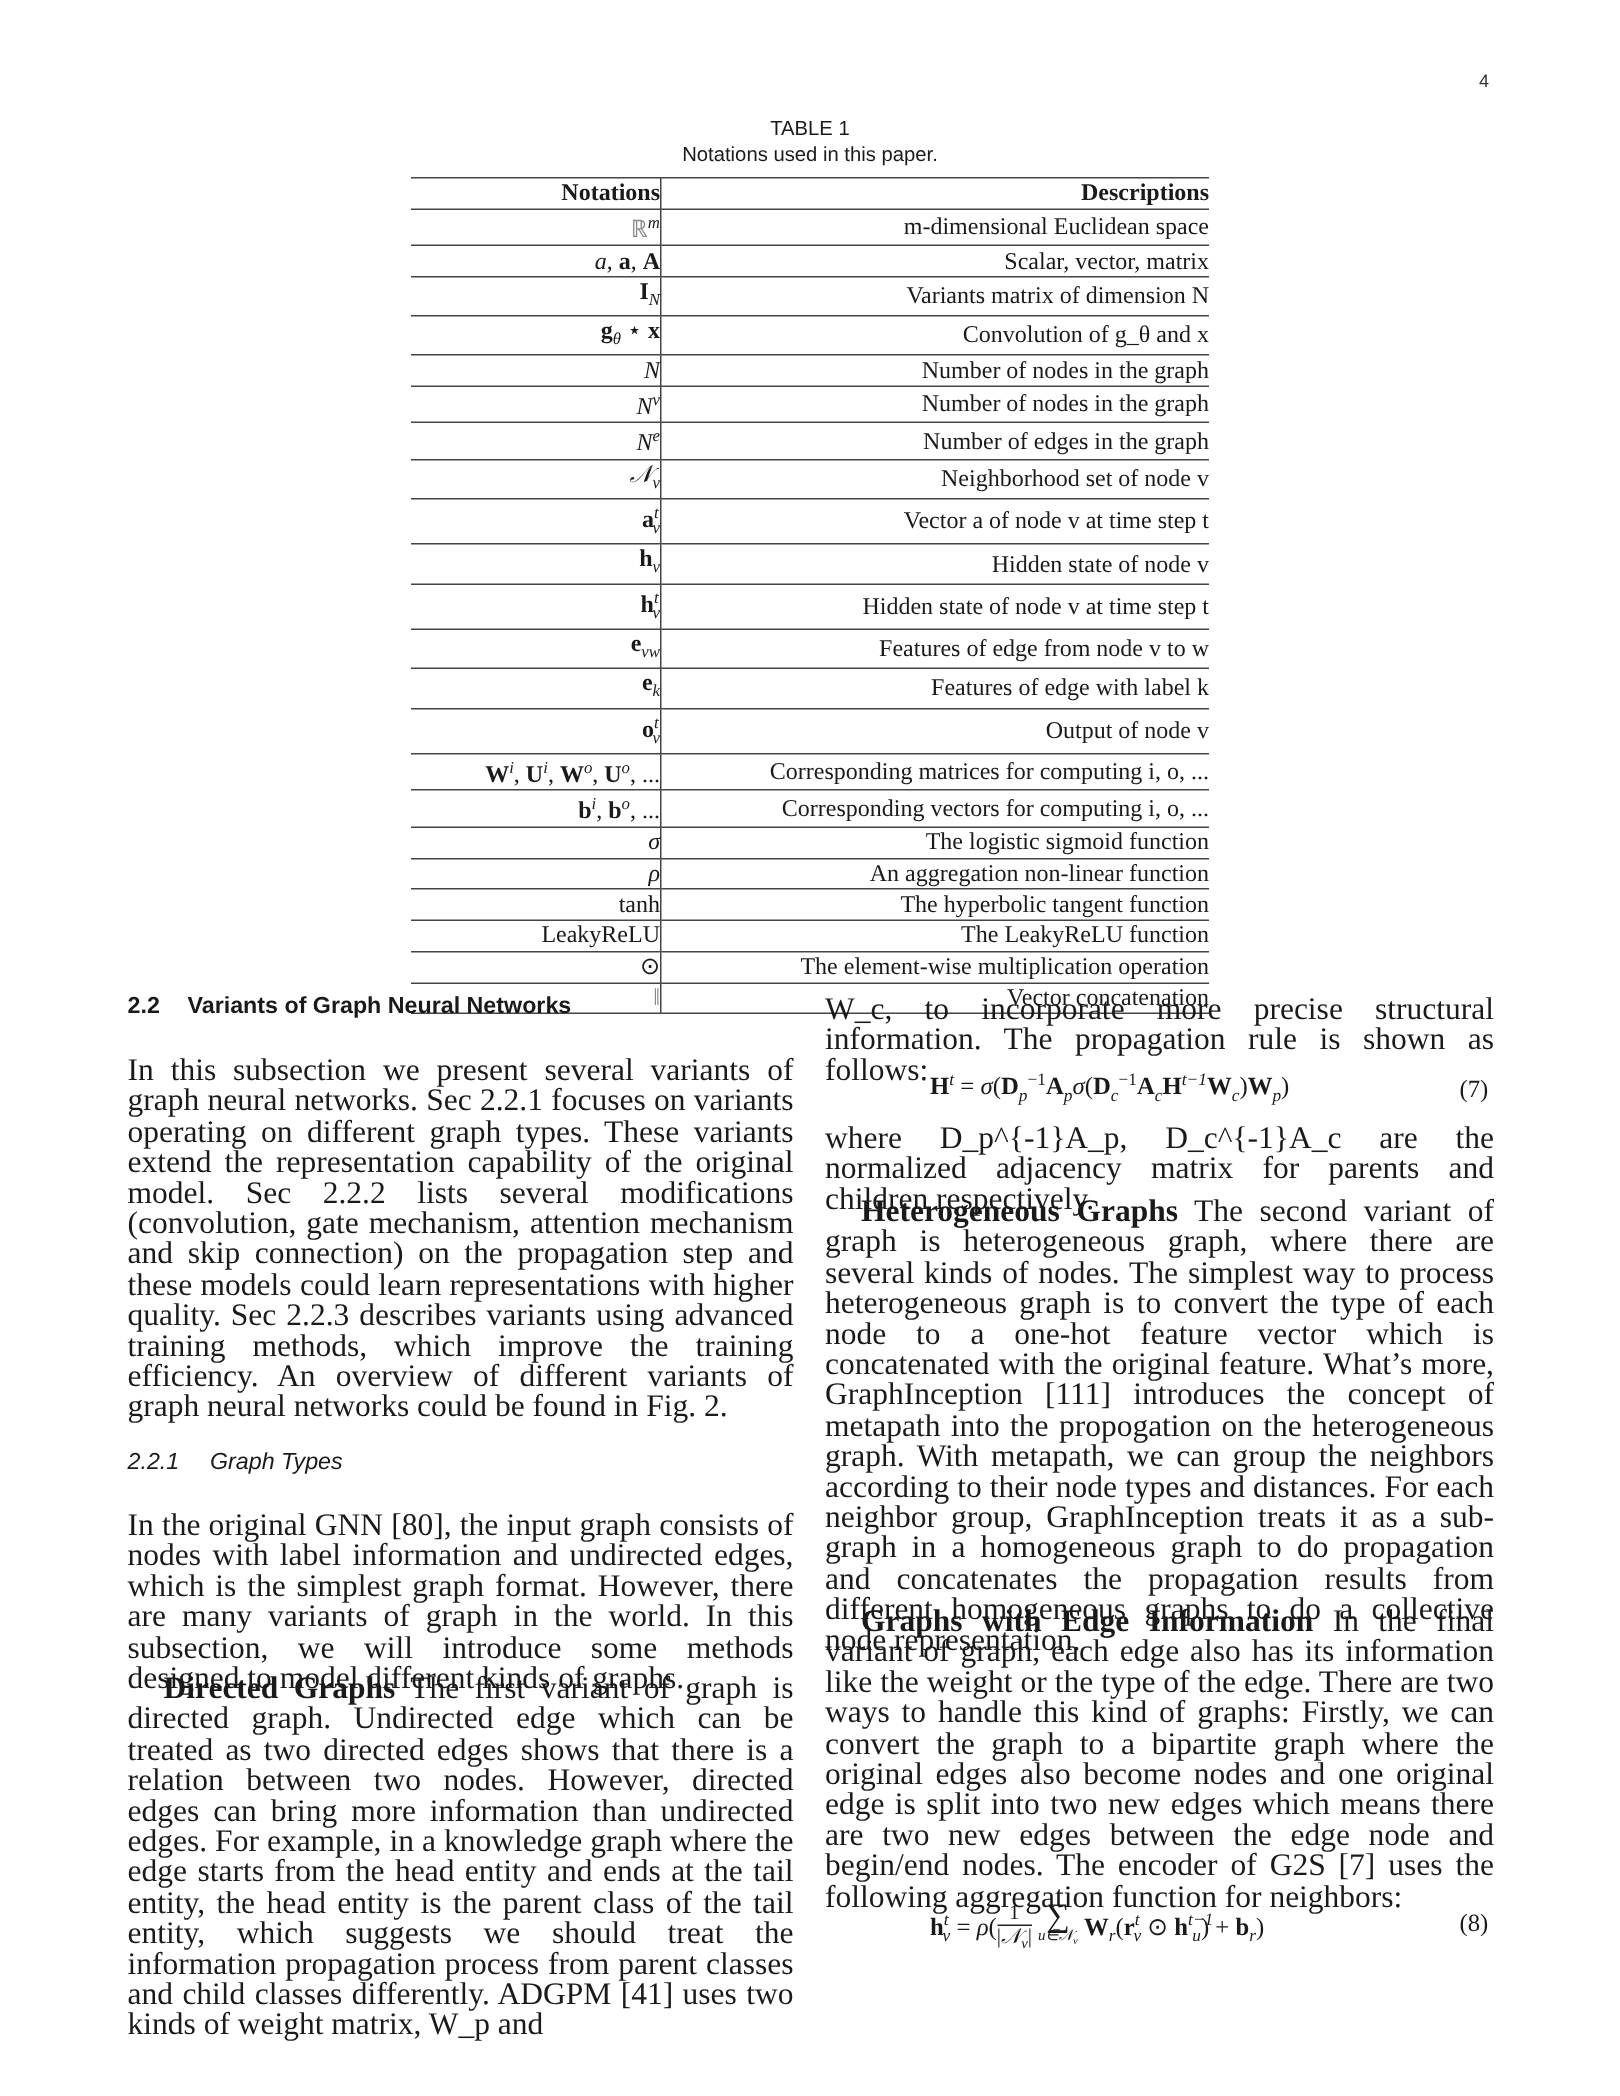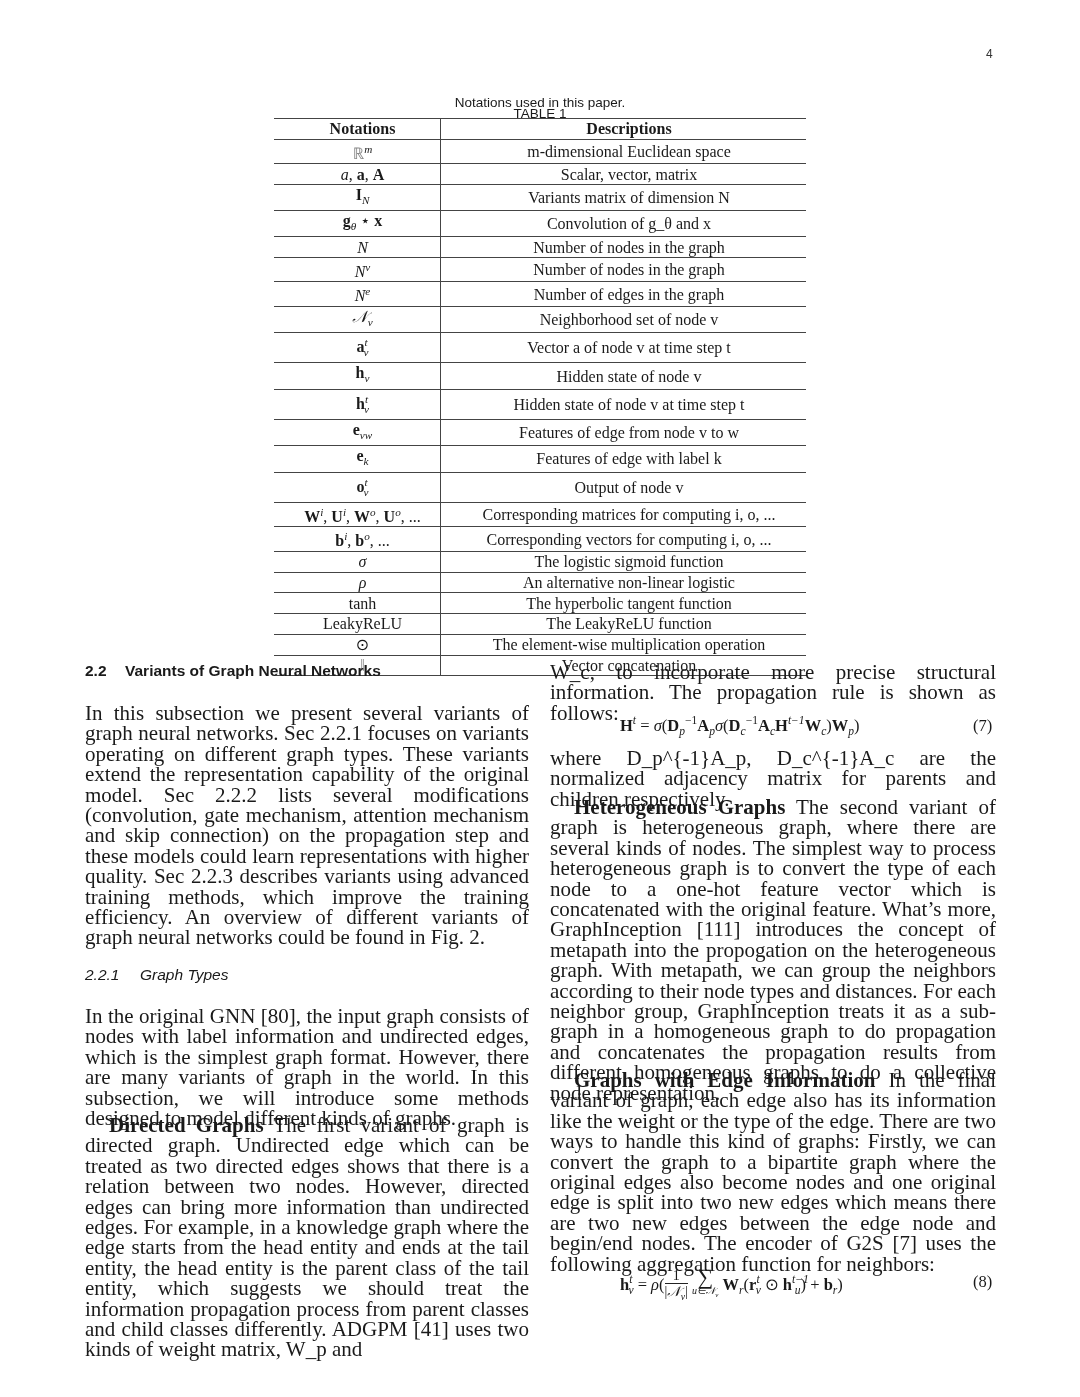--- a/index.html
+++ b/index.html
@@ -1,24 +1,24 @@
 <!DOCTYPE html>
 <html><head>
 <meta charset="utf-8">
 <style>
   html, body { margin:0; padding:0; background:#fff; }
   body { width:1080px; height:1397px; position:relative; overflow:hidden; color:#1a1a1a;
          font-family:"DejaVu Serif", serif; }
   .pagenum { position:absolute; left:986px; top:47px; font-family:"Liberation Sans", sans-serif; font-size:12px; color:#333; }
   .caption { position:absolute; left:274px; width:532px; text-align:center; font-family:"Liberation Sans", sans-serif; font-size:13.5px; line-height:17px; }
-  .caption.c1 { top:77px;margin-top:28px; }
+  .caption.c1 { top:77px; }
   .caption.c2 { top:94px; }
   table.nt { position:absolute; left:274px; top:118px; width:532px; border-collapse:collapse;
              font-family:"Liberation Serif", serif; font-size:16px; }
-  table.nt td, table.nt th { padding:0 0 0 11px; height:19.8px; line-height:19px; border-bottom:1.3px solid #444; text-align:center; white-space:nowrap; vertical-align:middle; }
+  table.nt td, table.nt th { padding:0 0 0 11px; height:19.8px; line-height:19px; border-bottom:1.3px solid #444; text-align:right; white-space:nowrap; vertical-align:middle; }
   table.nt tr:first-child th { border-top:1.3px solid #444; font-weight:bold; }
   table.nt .c1 { width:155px; border-right:1.3px solid #444; }
   .math { font-style:italic; }
   .col { position:absolute; font-family:"Liberation Serif", serif; font-size:21px; line-height:20.4px; text-align:justify; }
   .col p { margin:0; }
   .left { left:85px; width:444px; }
   .right { left:550px; width:446px; }
   .h2 { position:absolute; left:85px; top:662px; font-family:"Liberation Sans", sans-serif; font-weight:bold; font-size:15.5px; }
   .h2 .num { display:inline-block; width:40px; }
   .h3 { position:absolute; left:85px; top:966px; font-family:"Liberation Sans", sans-serif; font-style:italic; font-size:15.5px; }
@@ -106,21 +106,21 @@
   <tr>
         <td class="c1"><b>b</b><sup class="math">i</sup>, <b>b</b><sup class="math">o</sup>, ...</td>
         <td>Corresponding vectors for computing i, o, ...</td>
       </tr>
   <tr>
         <td class="c1 math">σ</td>
         <td>The logistic sigmoid function</td>
       </tr>
   <tr>
         <td class="c1 math">ρ</td>
-        <td>An alternative non-linear logistic</td>
+        <td>An aggregation non-linear function</td>
       </tr>
   <tr>
         <td class="c1">tanh</td>
         <td>The hyperbolic tangent function</td>
       </tr>
   <tr>
         <td class="c1">LeakyReLU</td>
         <td>The LeakyReLU function</td>
       </tr>
   <tr>

